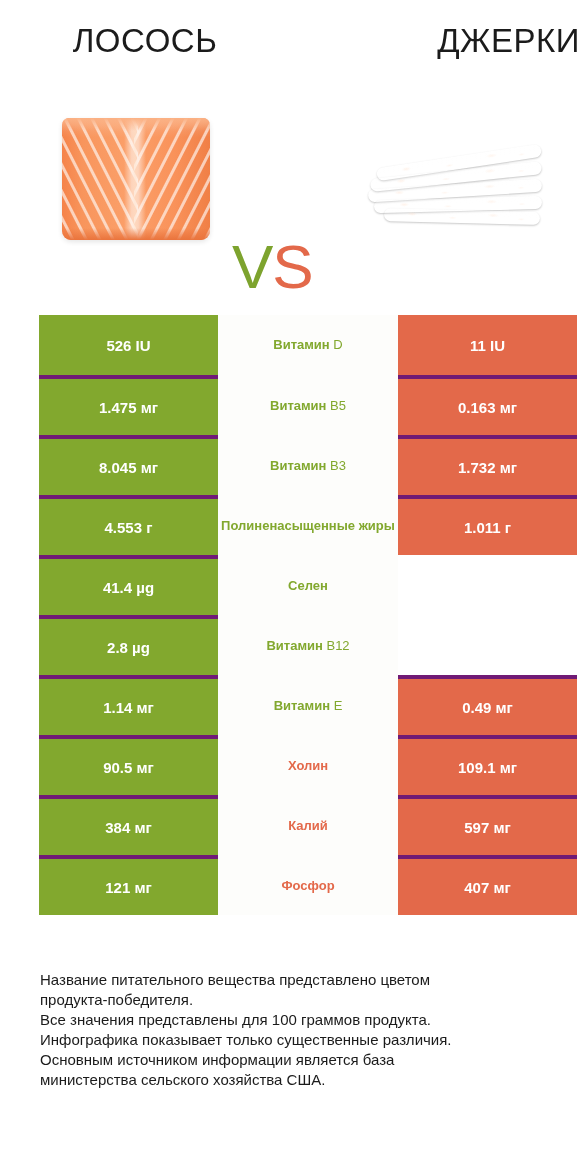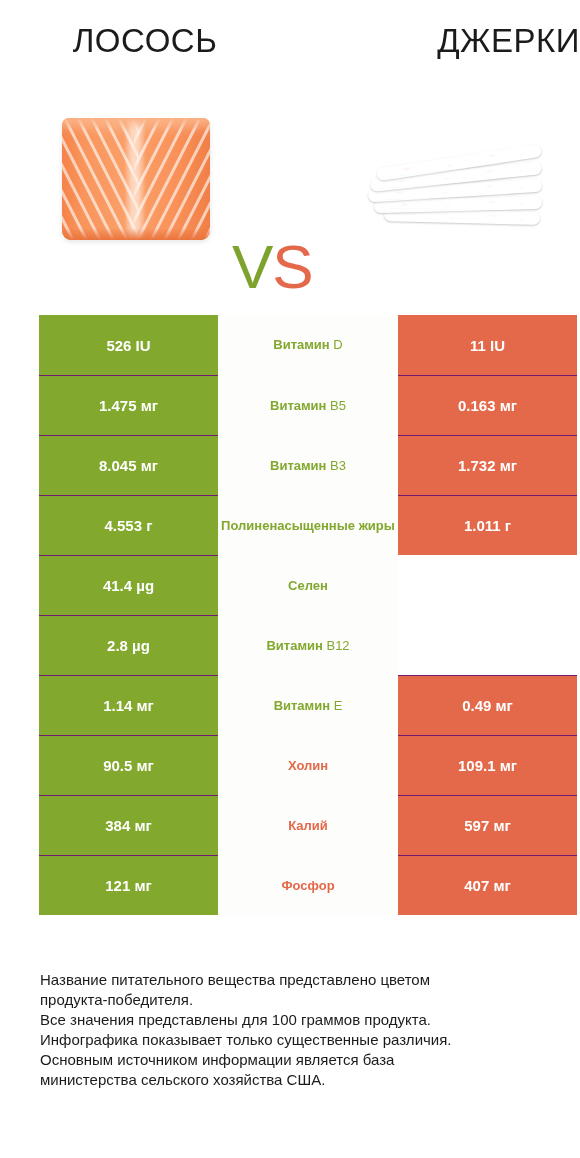--- a/index.html
+++ b/index.html
@@ -203,21 +203,21 @@
   .win-green  .label { color: #82a82e; }
   .win-orange .label { color: #e3694a; }
 
   
   .row + .row .cell-mid { border-top: 1px solid transparent; }
   .sep-green  .cell-mid { border-top-color: #9fbf55; }
   .sep-orange .cell-mid { border-top-color: #e08e73; }
 
   
   .row + .row .cell-left,
-  .row + .row .cell-right { border-top: 1px solid #701a75; }
+  .row + .row .cell-right { border-top: 4px solid #701a75; }
 
   
   .footer {
     position: absolute;
     left: 40px;
     top: 970px;
     width: 500px;
     font-size: 15px;
     line-height: 1.33;
     color: #1b1b1b;

